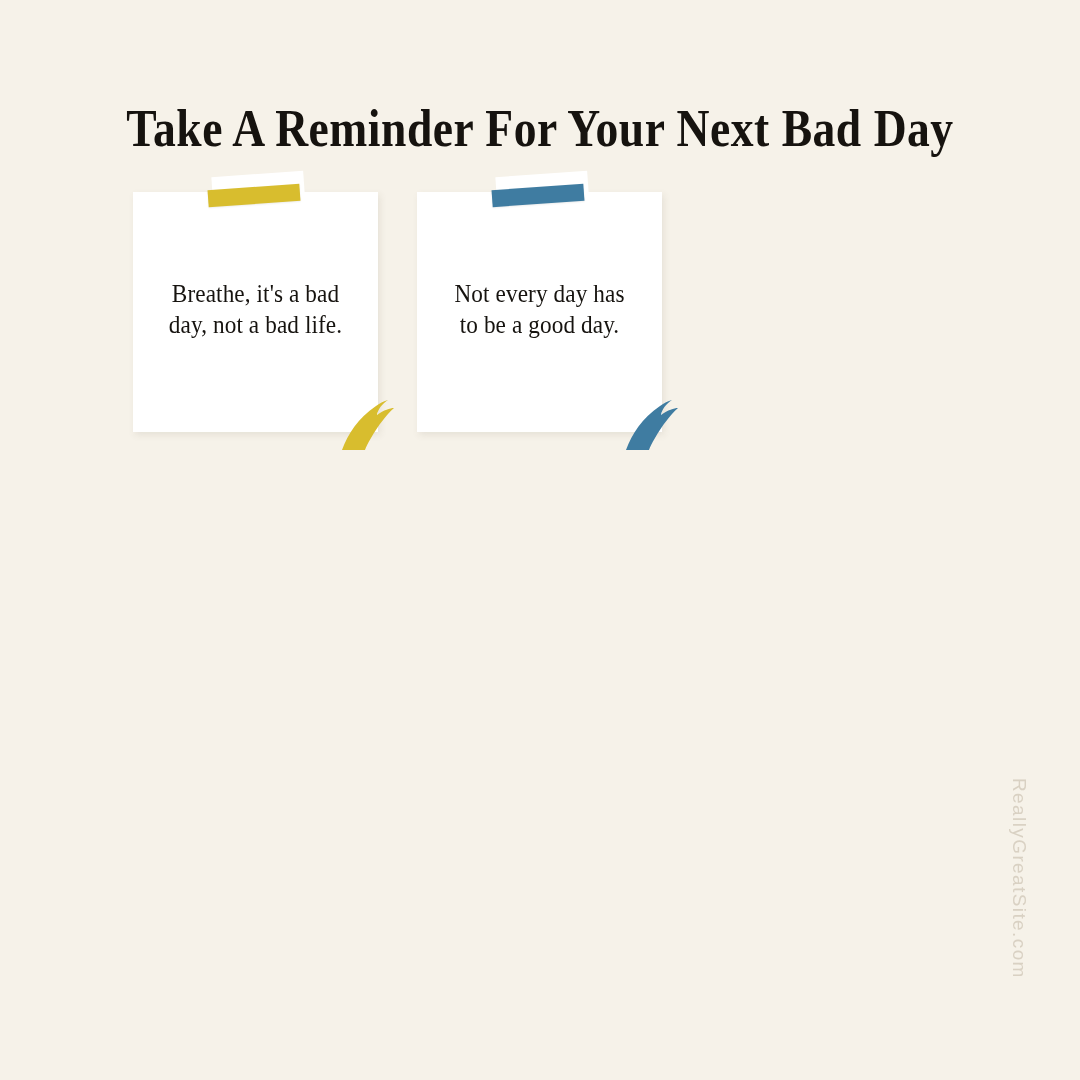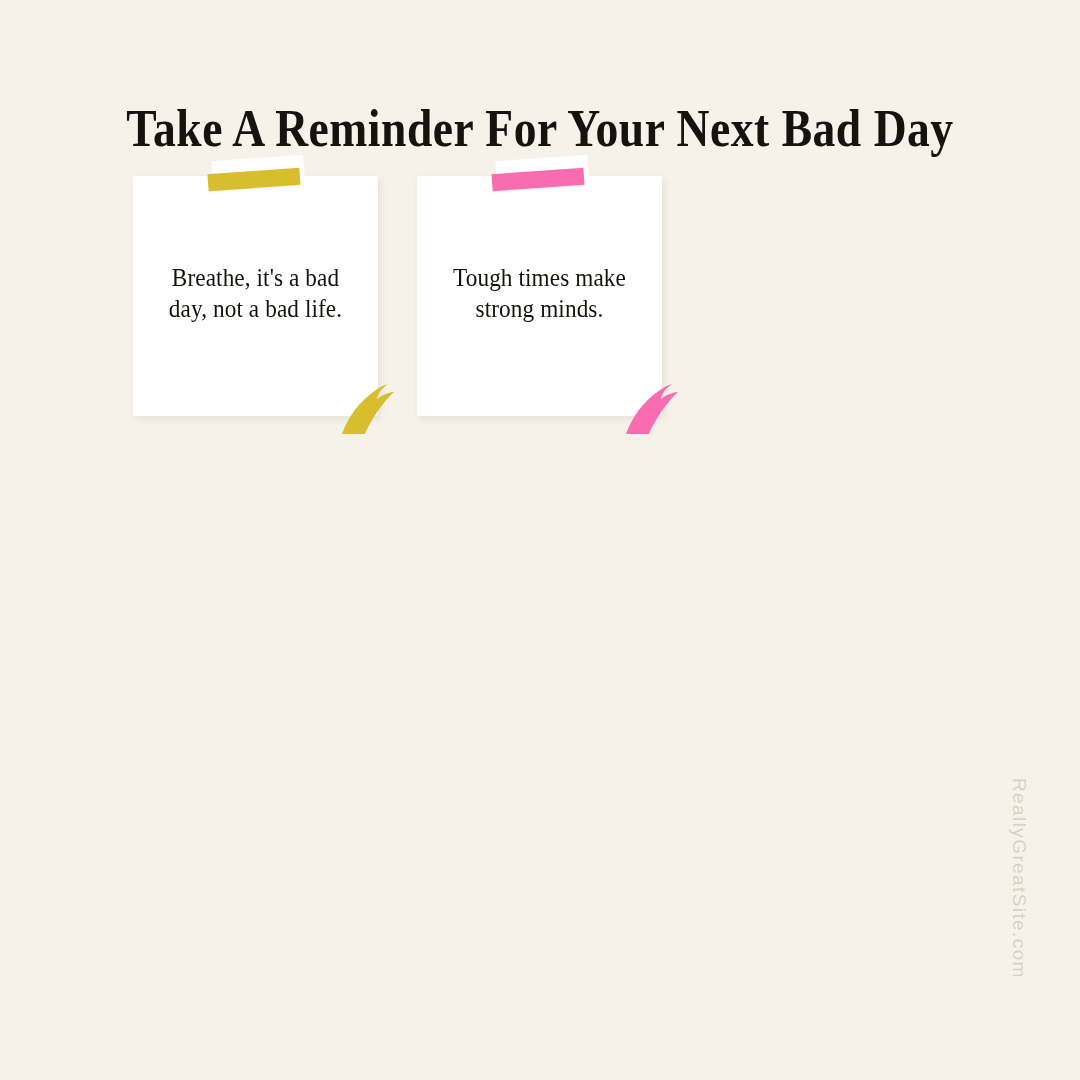--- a/index.html
+++ b/index.html
@@ -34,21 +34,21 @@
     letter-spacing: 0.6px;
     color: #16130f;
     transform: scaleX(0.86);
     transform-origin: center center;
     white-space: nowrap;
   }
 
   
   .card-grid {
     position: absolute;
-    top: 176px;
+    top: 192px;
     left: 133px;
     width: 812px;
     height: 800px;
     display: grid;
     grid-template-columns: repeat(3, 245px);
     grid-template-rows: repeat(3, 240px);
     column-gap: 39px;
     row-gap: 40px;
   }
 
@@ -146,25 +146,25 @@
         <div class="tape-color" style="background: rgb(216, 189, 46);"></div>
         <div class="quote-text">Breathe, it's a bad day, not a bad life.</div>
         <div class="curl">
           <svg viewBox="0 0 66 62" xmlns="http://www.w3.org/2000/svg">
             <path d="M14 62 C 20 46, 30 30, 48 18 C 52 15, 56 13, 60 12 C 54 16, 50 21, 49 27 C 56 22, 62 20, 66 20 C 58 27, 50 38, 43 50 C 40 55, 38 59, 37 62 Z" fill="#d8bd2e"></path>
           </svg>
         </div>
       </div>
       <div class="note-card">
         <div class="tape-white"></div>
-        <div class="tape-color" style="background: rgb(250, 108, 176);"></div>
-        <div class="quote-text">Tough times make strong minds.</div>
+        <div class="tape-color" style="background: rgb(63, 124, 161);"></div>
+        <div class="quote-text">Not every day has to be a good day.</div>
         <div class="curl">
           <svg viewBox="0 0 66 62" xmlns="http://www.w3.org/2000/svg">
-            <path d="M14 62 C 20 46, 30 30, 48 18 C 52 15, 56 13, 60 12 C 54 16, 50 21, 49 27 C 56 22, 62 20, 66 20 C 58 27, 50 38, 43 50 C 40 55, 38 59, 37 62 Z" fill="#fa6cb0"></path>
+            <path d="M14 62 C 20 46, 30 30, 48 18 C 52 15, 56 13, 60 12 C 54 16, 50 21, 49 27 C 56 22, 62 20, 66 20 C 58 27, 50 38, 43 50 C 40 55, 38 59, 37 62 Z" fill="#3f7ca1"></path>
           </svg>
         </div>
       </div>
     </div>
 
   <div class="watermark-wrap">
     <div class="watermark-inner">ReallyGreatSite.com</div>
   </div>
 
 </div>

